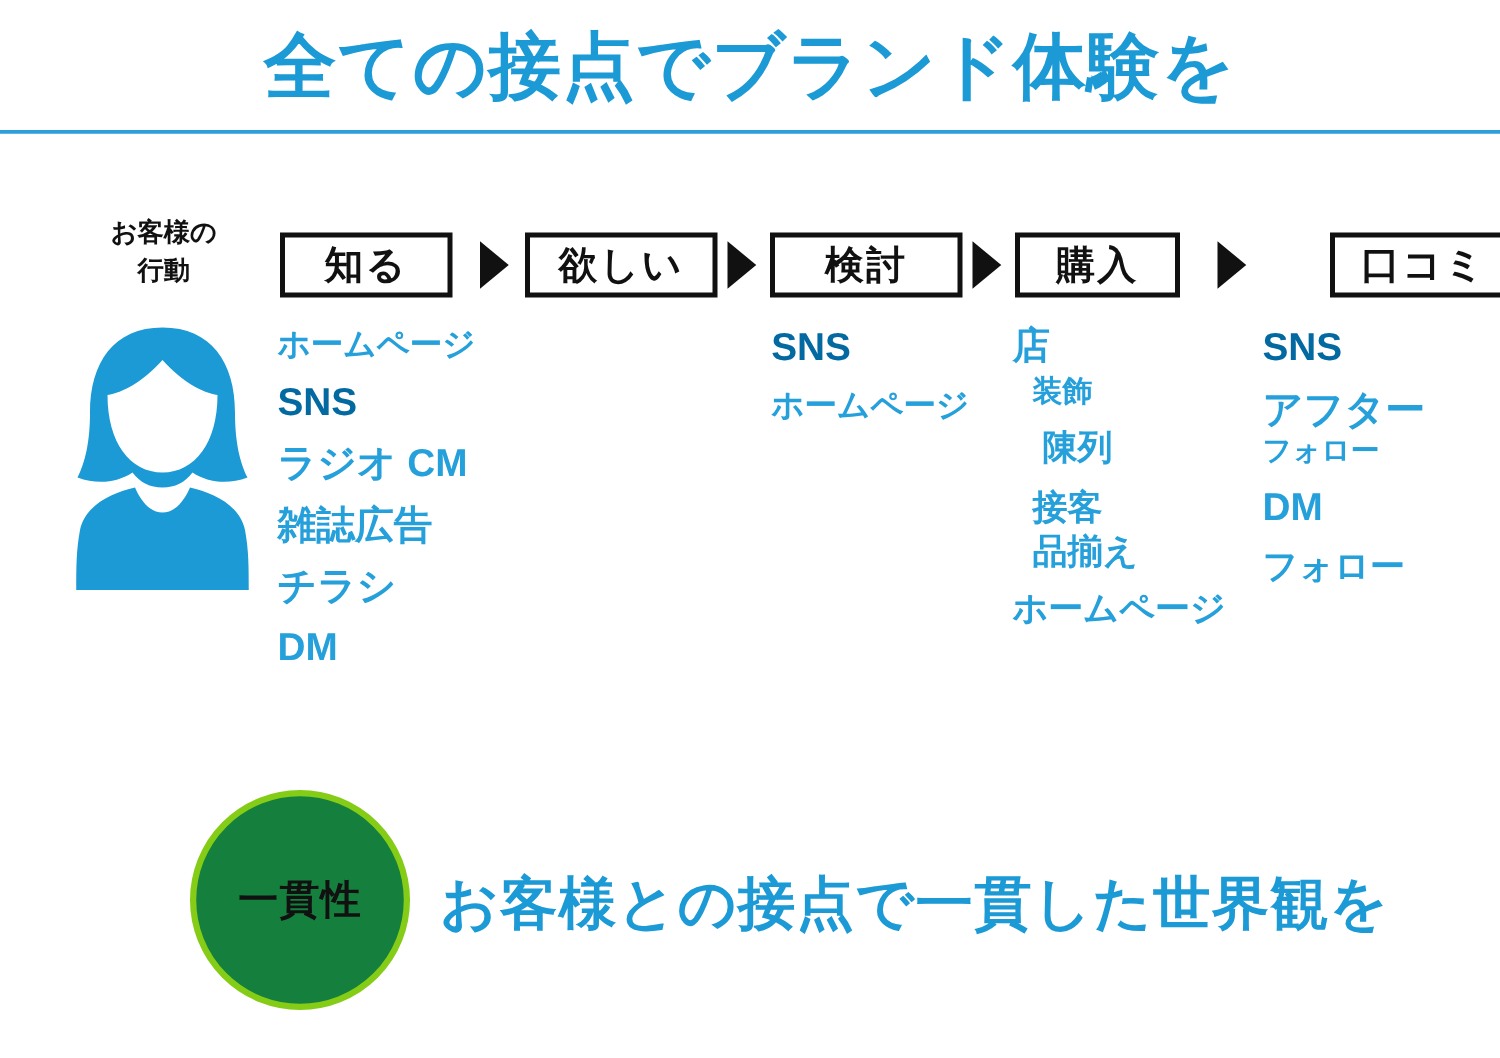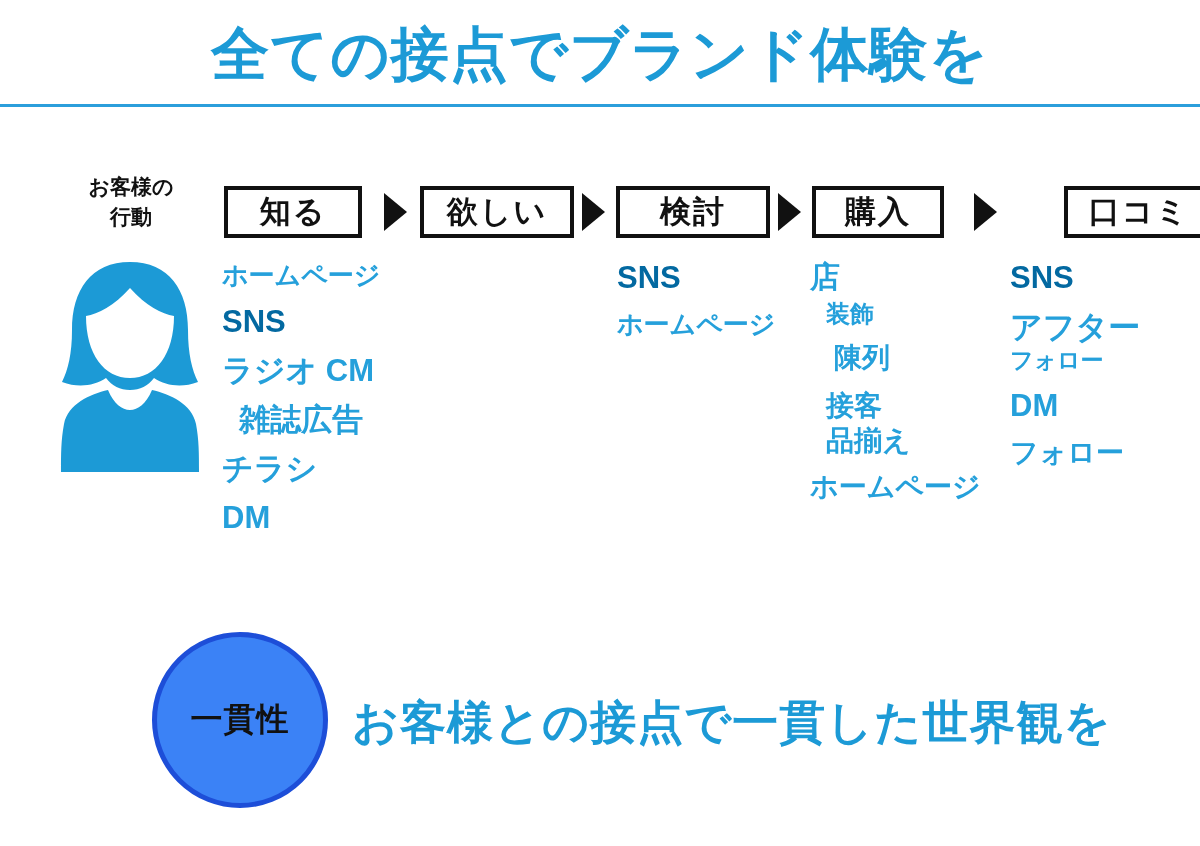--- a/index.html
+++ b/index.html
@@ -102,23 +102,23 @@
   .tp-black { color: #0369a1; }
 
   
   #consistency-circle {
     position: absolute;
     left: 152px;
     top: 632px;
     width: 176px;
     height: 176px;
     box-sizing: border-box;
-    border: 5px solid #1d4ed8;
+    border: 5px solid #84cc16;
     border-radius: 50%;
-    background: #3b82f6;
+    background: #15803d;
     display: flex;
     align-items: center;
     justify-content: center;
     color: #111111;
     font-size: 32px;
     font-weight: bold;
     letter-spacing: 1px;
     white-space: nowrap;
   }
   #consistency-message {
@@ -165,21 +165,21 @@
 
   <div id="consistency-circle">一貫性</div>
   <div id="consistency-message">お客様との接点で一貫した世界観を</div>
 
 <div class="stage-box" style="left: 224px; width: 138px;">知る</div>
     <div class="stage-arrow" style="left: 384px;"></div>
     <div class="column" style="left: 222px;">
       <div class="tp-item tp-blue" style="font-size: 26px; margin-left: 0px; margin-top: 0px;">ホームページ</div>
       <div class="tp-item tp-black" style="font-size: 31px; margin-left: 0px; margin-top: 18px;">SNS</div>
       <div class="tp-item tp-blue" style="font-size: 31px; margin-left: 0px; margin-top: 18px;">ラジオ CM</div>
-      <div class="tp-item tp-blue" style="font-size: 31px; margin-left: 0px; margin-top: 18px; text-align: center;">雑誌広告</div>
+      <div class="tp-item tp-blue" style="font-size: 31px; margin-left: 0px; margin-top: 18px;">雑誌広告</div>
       <div class="tp-item tp-blue" style="font-size: 31px; margin-left: 0px; margin-top: 18px;">チラシ</div>
       <div class="tp-item tp-blue" style="font-size: 31px; margin-left: 0px; margin-top: 18px;">DM</div>
     </div>
     <div class="stage-box" style="left: 420px; width: 154px;">欲しい</div>
     <div class="stage-arrow" style="left: 582px;"></div>
     <div class="stage-box" style="left: 616px; width: 154px;">検討</div>
     <div class="stage-arrow" style="left: 778px;"></div>
     <div class="column" style="left: 617px;">
       <div class="tp-item tp-black" style="font-size: 31px; margin-left: 0px; margin-top: 0px;">SNS</div>
       <div class="tp-item tp-blue" style="font-size: 26px; margin-left: 0px; margin-top: 18px;">ホームページ</div>

